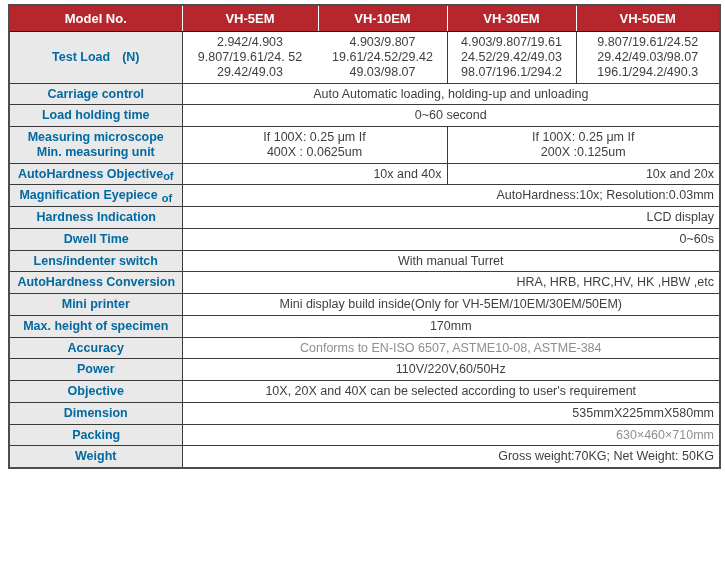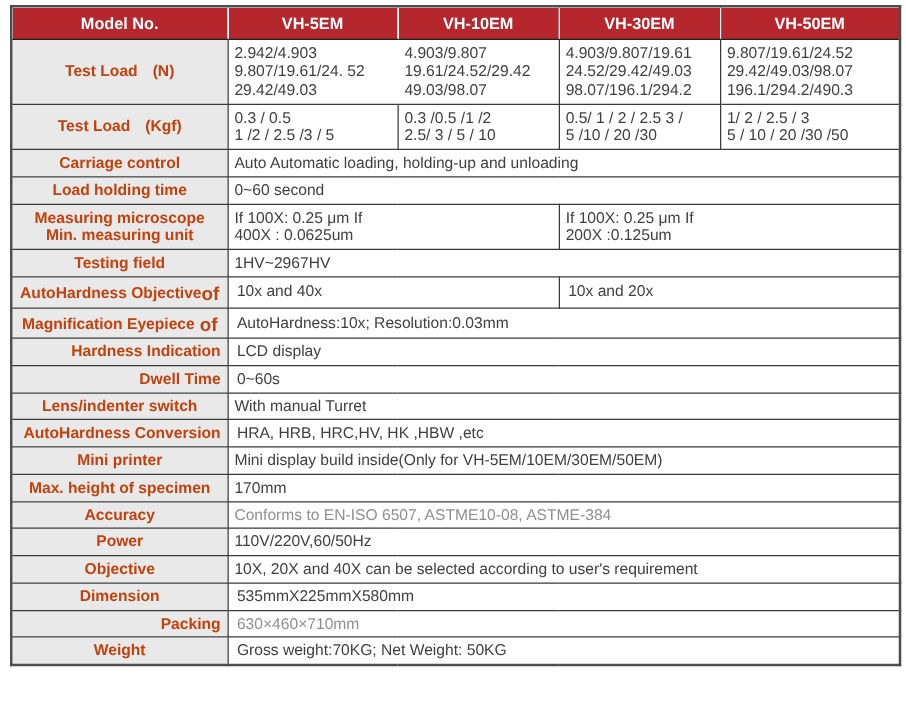--- a/index.html
+++ b/index.html
@@ -39,33 +39,34 @@
     font-size:13px;
     text-align:center;
     padding:5px 4px;
     border:1px solid var(--header-bg);
     border-right:1px solid rgba(255,255,255,0.65);
     border-bottom:1px solid #1f1f1f;
     margin-left:37px;
   }
   tbody th{
     background:var(--label-bg);
-    color:#c2410c;
+    color:#0369a1;
     font-weight:bold;
     text-align:center;
   }
-  tbody th.label-left{text-align:right;padding-left:6px;}
+  tbody th.label-left{text-align:center;padding-left:6px;}
   tbody td{
     background:#ffffff;
     color:var(--value-text);
+    text-align:center;
   }
-  tbody td.align-left{text-align:left;padding-left:7px;margin-left:12px;}
+  tbody td.align-left{text-align:right;padding-left:7px;margin-left:12px;}
   tbody td.muted{color:var(--muted-text);}
   .unit{margin-left:12px;}
-  .sub{font-size:15px;position:relative;top:2.5px;}
+  .sub{font-size:11px;position:relative;top:2.5px;}
   .sub.gap{margin-left:4px;}
   
   tr[data-name="row-test-load-n"] td:nth-of-type(1){border-right:1px solid transparent;}
 </style>
 </head>
 <body>
 
 <div class="page" data-name="spec-sheet">
   <table class="spec" data-name="spec-table">
     <colgroup>
@@ -85,43 +86,32 @@
         </tr>
       </thead>
     <tbody data-name="spec-table-body">
         <tr data-name="row-test-load-n">
           <th data-name="row-label-test-load-n"><span data-name="row-label-text">Test Load</span><span class="unit" data-name="row-label-unit">(N)</span></th>
           <td data-name="spec-cell-test-load-n-0">2.942/4.903<br>9.807/19.61/24. 52<br>29.42/49.03</td>
           <td data-name="spec-cell-test-load-n-1">4.903/9.807<br>19.61/24.52/29.42<br>49.03/98.07</td>
           <td data-name="spec-cell-test-load-n-2">4.903/9.807/19.61<br>24.52/29.42/49.03<br>98.07/196.1/294.2</td>
           <td data-name="spec-cell-test-load-n-3">9.807/19.61/24.52<br>29.42/49.03/98.07<br>196.1/294.2/490.3</td>
         </tr>
-        <tr data-name="row-test-load-kgf">
-          <th data-name="row-label-test-load-kgf"><span data-name="row-label-text">Test Load</span><span class="unit" data-name="row-label-unit">(Kgf)</span></th>
-          <td data-name="spec-cell-test-load-kgf-0">0.3 / 0.5<br>1 /2 / 2.5 /3 / 5</td>
-          <td data-name="spec-cell-test-load-kgf-1">0.3 /0.5 /1 /2<br>2.5/ 3 / 5 / 10</td>
-          <td data-name="spec-cell-test-load-kgf-2">0.5/ 1 / 2 / 2.5 3 /<br>5 /10 / 20 /30</td>
-          <td data-name="spec-cell-test-load-kgf-3">1/ 2 / 2.5 / 3<br>5 / 10 / 20 /30 /50</td>
-        </tr>
         <tr data-name="row-carriage-control">
           <th data-name="row-label-carriage-control"><span data-name="row-label-text">Carriage control</span></th>
           <td data-name="spec-cell-carriage-control-0" colspan="4">Auto Automatic loading, holding-up and unloading</td>
         </tr>
         <tr data-name="row-load-holding-time">
           <th data-name="row-label-load-holding-time"><span data-name="row-label-text">Load holding time</span></th>
           <td data-name="spec-cell-load-holding-time-0" colspan="4">0~60 second</td>
         </tr>
         <tr data-name="row-measuring-microscope">
           <th data-name="row-label-measuring-microscope">Measuring microscope<br>Min. measuring unit</th>
           <td data-name="spec-cell-measuring-microscope-0" colspan="2">If 100X: 0.25 μm If<br>400X : 0.0625um</td>
           <td data-name="spec-cell-measuring-microscope-1" colspan="2">If 100X: 0.25 μm If<br>200X :0.125um</td>
-        </tr>
-        <tr data-name="row-testing-field">
-          <th data-name="row-label-testing-field"><span data-name="row-label-text">Testing field</span></th>
-          <td data-name="spec-cell-testing-field-0" colspan="4">1HV~2967HV</td>
         </tr>
         <tr data-name="row-magnification-objective">
           <th data-name="row-label-magnification-objective"><span data-name="row-label-text">AutoHardness Objective</span><span class="sub" data-name="row-label-subscript">of</span></th>
           <td data-name="spec-cell-magnification-objective-0" colspan="2" class="align-left">10x and 40x</td>
           <td data-name="spec-cell-magnification-objective-1" colspan="2" class="align-left">10x and 20x</td>
         </tr>
         <tr data-name="row-magnification-eyepiece">
           <th data-name="row-label-magnification-eyepiece"><span data-name="row-label-text">Magnification Eyepiece</span><span class="sub gap" data-name="row-label-subscript">of</span></th>
           <td data-name="spec-cell-magnification-eyepiece-0" colspan="4" class="align-left">AutoHardness:10x; Resolution:0.03mm</td>
         </tr>

